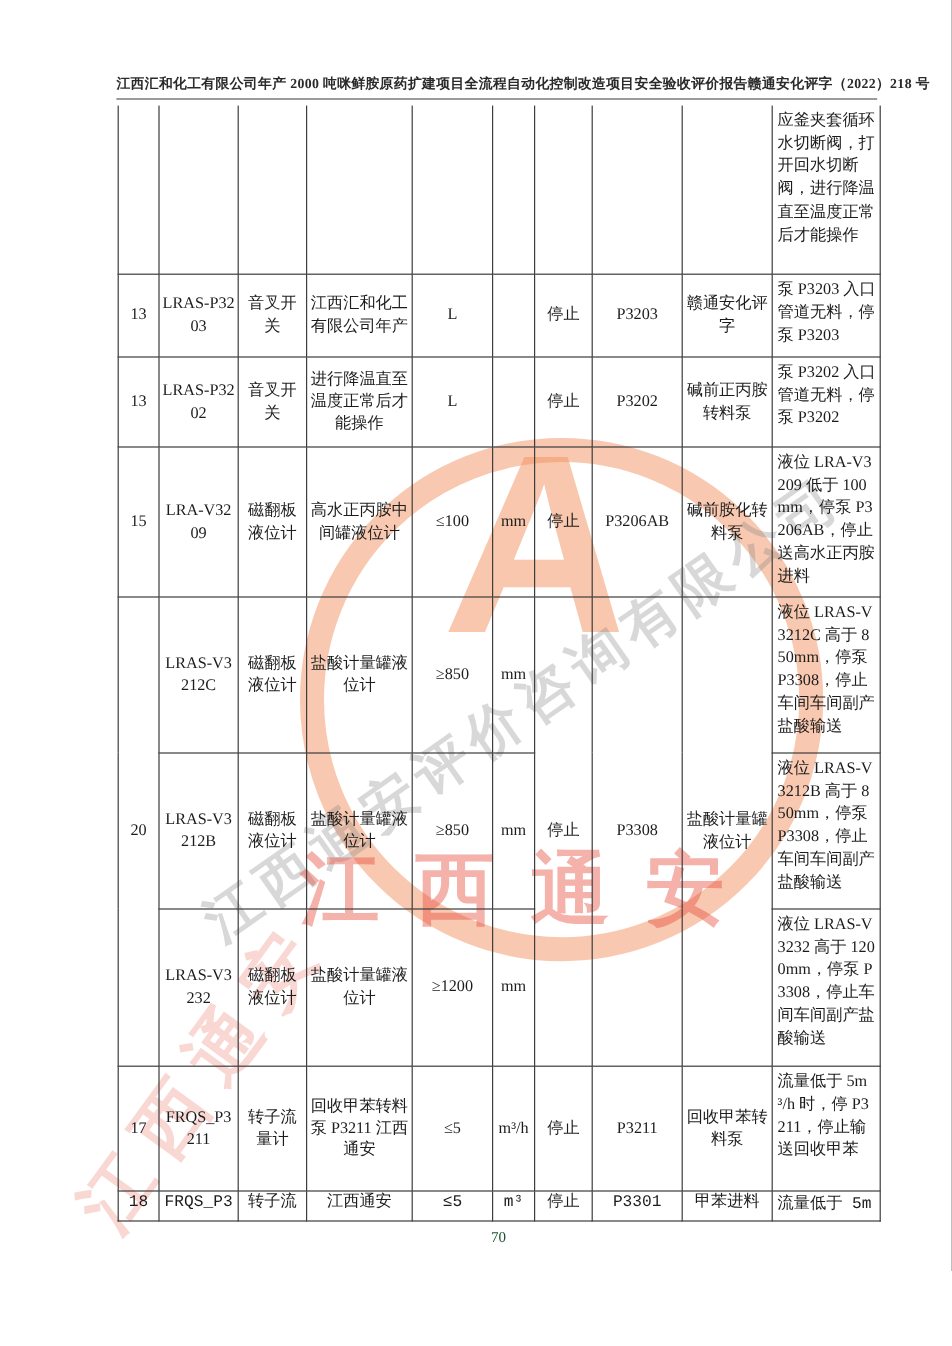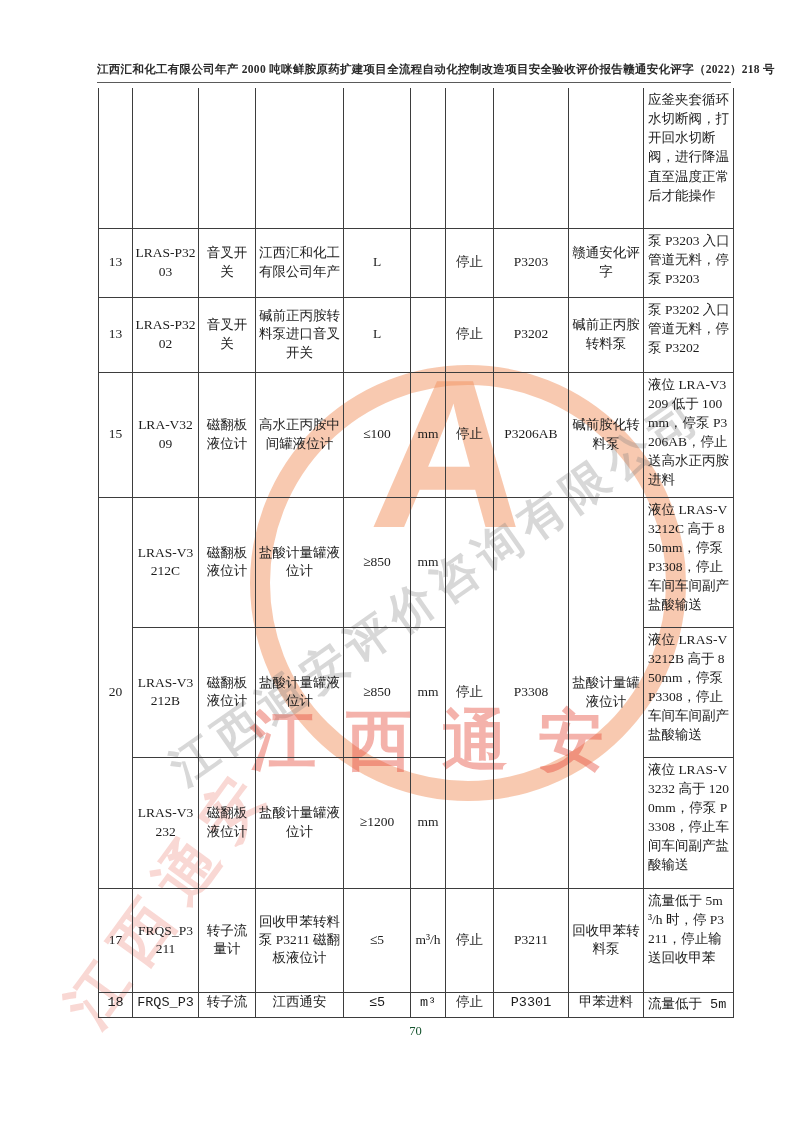--- a/index.html
+++ b/index.html
@@ -131,21 +131,21 @@
       <td>停止</td>
       <td>P3203</td>
       <td>赣通安化评字</td>
       <td class="note">泵 P3203 入口管道无料，停泵 P3203</td>
     </tr>
 
     <tr style="height:75px">
       <td>13</td>
       <td>LRAS-P3202</td>
       <td>音叉开关</td>
-      <td>碱前正丙胺转料泵进口音叉开关</td>
+      <td>进行降温直至温度正常后才能操作</td>
       <td>L</td>
       <td></td>
       <td>停止</td>
       <td>P3202</td>
       <td>碱前正丙胺转料泵</td>
       <td class="note">泵 P3202 入口管道无料，停泵 P3202</td>
     </tr>
 
     <tr style="height:125px">
       <td>15</td>
@@ -188,21 +188,21 @@
       <td>盐酸计量罐液位计</td>
       <td>≥1200</td>
       <td>mm</td>
       <td class="note">液位 LRAS-V3232 高于 1200mm，停泵 P3308，停止车间车间副产盐酸输送</td>
     </tr>
 
     <tr style="height:104px">
       <td>17</td>
       <td>FRQS_P3211</td>
       <td>转子流量计</td>
-      <td>回收甲苯转料泵 P3211 磁翻板液位计</td>
+      <td>回收甲苯转料泵 P3211 江西通安</td>
       <td>≤5</td>
       <td>m³/h</td>
       <td>停止</td>
       <td>P3211</td>
       <td>回收甲苯转料泵</td>
       <td class="note">流量低于 5m³/h 时，停 P3211，停止输送回收甲苯</td>
     </tr>
 
     <tr class="clip" style="height:25px">
       <td>18</td>

